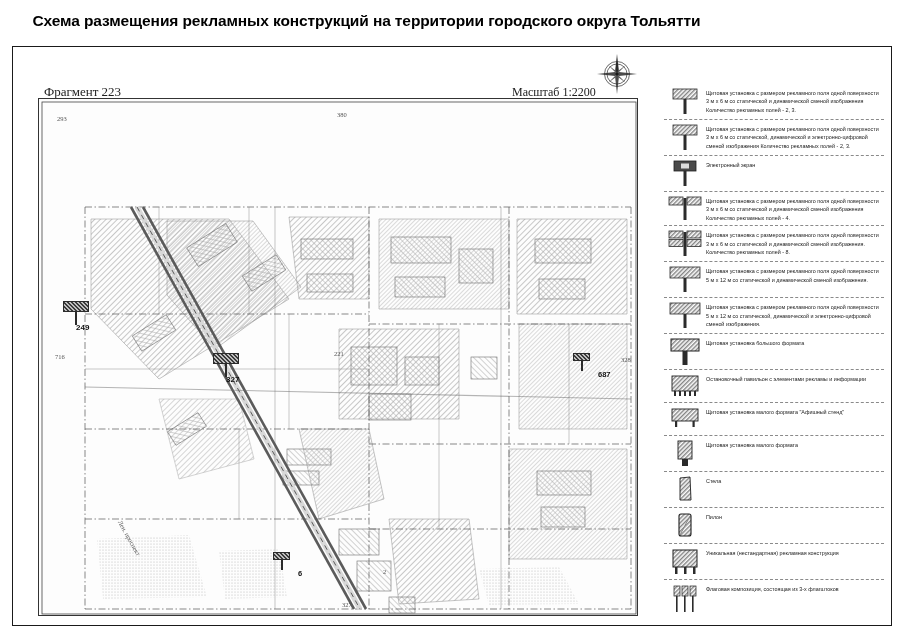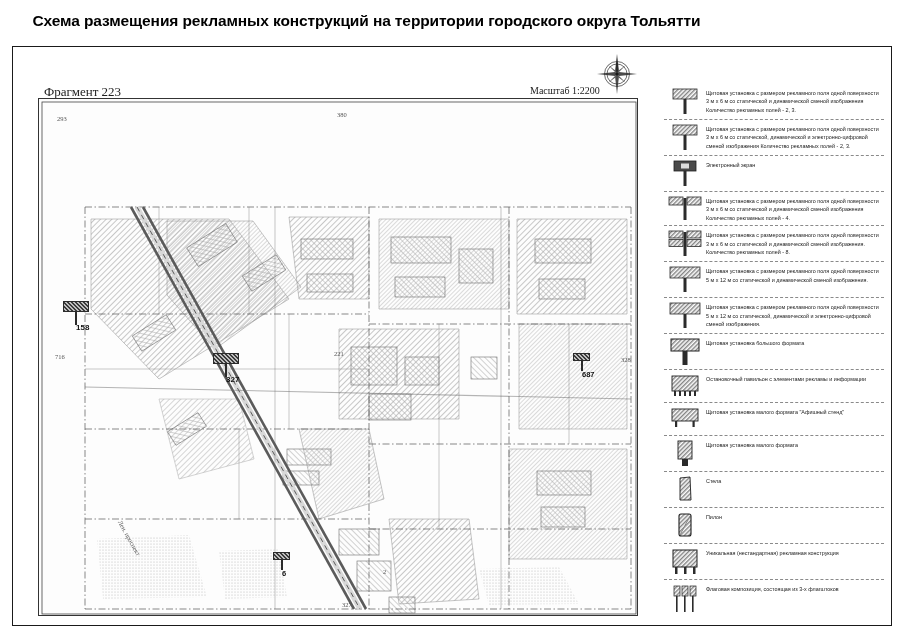--- a/index.html
+++ b/index.html
@@ -29,22 +29,22 @@
     box-sizing:border-box;
     background:#fff;
   }
   
   .fragment-label{
     position:absolute;left:44px;top:84px;
     font-size:13px;color:#222;
     font-family:"Liberation Serif", serif;
   }
   .scale-label{
-    position:absolute;left:530px;top:85px;
-    font-size:10px;color:#222;
+    position:absolute;left:512px;top:85px;
+    font-size:12px;color:#222;
     font-family:"Liberation Serif", serif;
     text-align:right;
   }
   
   .compass{
     position:absolute;left:597px;top:52px;
     width:40px;height:42px;
   }
   
   .map-panel{
@@ -70,21 +70,21 @@
     margin:0 auto;
   }
   .marker .mlabel{
     position:absolute;left:13px;top:22px;
     font-size:8px;font-weight:bold;color:#111;
     font-family:"Liberation Sans", sans-serif;
     white-space:nowrap;
   }
   .marker.small .panel{width:17px;height:8px;}
   .marker.small .post{height:10px;}
-  .marker.small .mlabel{left:9px;top:17px;font-size:7.5px;}
+  .marker.small .mlabel{left:9px;top:17px;font-size:7.5px;padding-left:16px;}
   
   .edge-lbl{
     position:absolute;font-size:6.5px;color:#555;
     font-family:"Liberation Serif", serif;white-space:nowrap;
   }
   
   .legend{
     position:absolute;left:664px;top:84px;
     width:220px;
   }
@@ -252,21 +252,21 @@
   <div class="edge-lbl" style="left:298px;top:12px;">380</div>
   <div class="edge-lbl" style="left:295px;top:251px;">221</div>
   <div class="edge-lbl" style="left:582px;top:257px;">328</div>
   <div class="edge-lbl" style="left:344px;top:469px;">2</div>
   <div class="edge-lbl" style="left:303px;top:502px;">327</div>
   <div class="edge-lbl" style="left:84px;top:420px;transform:rotate(61deg);transform-origin:left top;">Лен. проспект</div>
 
   <div class="marker" style="left:24px;top:202px;">
     <div class="panel"></div>
     <div class="post"></div>
-    <div class="mlabel">158</div>
+    <div class="mlabel">249</div>
   </div>
 
   <div class="marker" style="left:174px;top:254px;">
     <div class="panel"></div>
     <div class="post"></div>
     <div class="mlabel">327</div>
   </div>
 
   <div class="marker small" style="left:534px;top:254px;">
     <div class="panel"></div>

